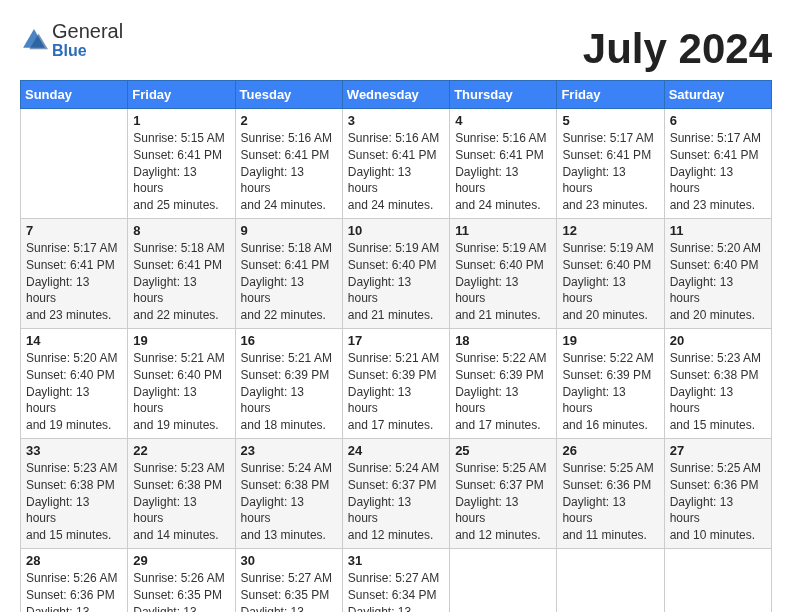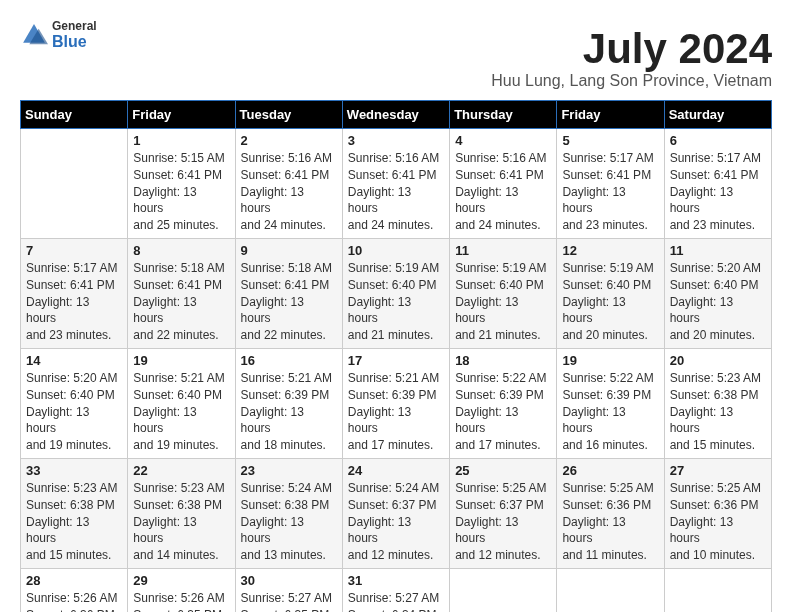--- a/index.html
+++ b/index.html
@@ -20,22 +20,22 @@
       display: flex;
       align-items: center;
       gap: 4px;
     }
     .logo-text {
       display: flex;
       flex-direction: column;
       line-height: 1.1;
     }
     .logo-general {
-      font-size: 12px;
-      font-weight: bold;
+      font-size: 20px;
+      font-weight: normal;
       color: #333;
     }
     .logo-blue {
       font-size: 16px;
       font-weight: bold;
       color: #2a6ebb;
     }
     .logo-icon {
       width: 28px;
       height: 28px;
@@ -54,21 +54,21 @@
       font-size: 16px;
       color: #555;
       margin-top: 2px;
     }
     .calendar-table {
       width: 100%;
       border-collapse: collapse;
       font-size: 11px;
     }
     .calendar-table th {
-      background-color: #000000;
+      background-color: #3b82f6;
       color: #fff;
       padding: 6px 4px;
       text-align: left;
       font-size: 13px;
       font-weight: bold;
       border: 1px solid #2a6ebb;
     }
     .calendar-table td {
       border: 1px solid #ccc;
       vertical-align: top;
@@ -104,21 +104,20 @@
       <polygon points="18,4 32,28 4,28" fill="#2a6ebb" opacity="0.85"></polygon>
       <polygon points="24,10 36,30 12,30" fill="#1a4e8a" opacity="0.6"></polygon>
     </svg>
     <div class="logo-text">
       <span class="logo-general">General</span>
       <span class="logo-blue">Blue</span>
     </div>
   </div>
   <div class="title-section">
     <div class="month-title">July 2024</div>
-    <div class="location-title">Huu Lung, Lang Son Province, Vietnam</div>
   </div>
 </div>
 
 <table class="calendar-table">
   <thead>
     <tr>
 
     <th>Sunday</th>
         <th>Friday</th>
         <th>Tuesday</th>

